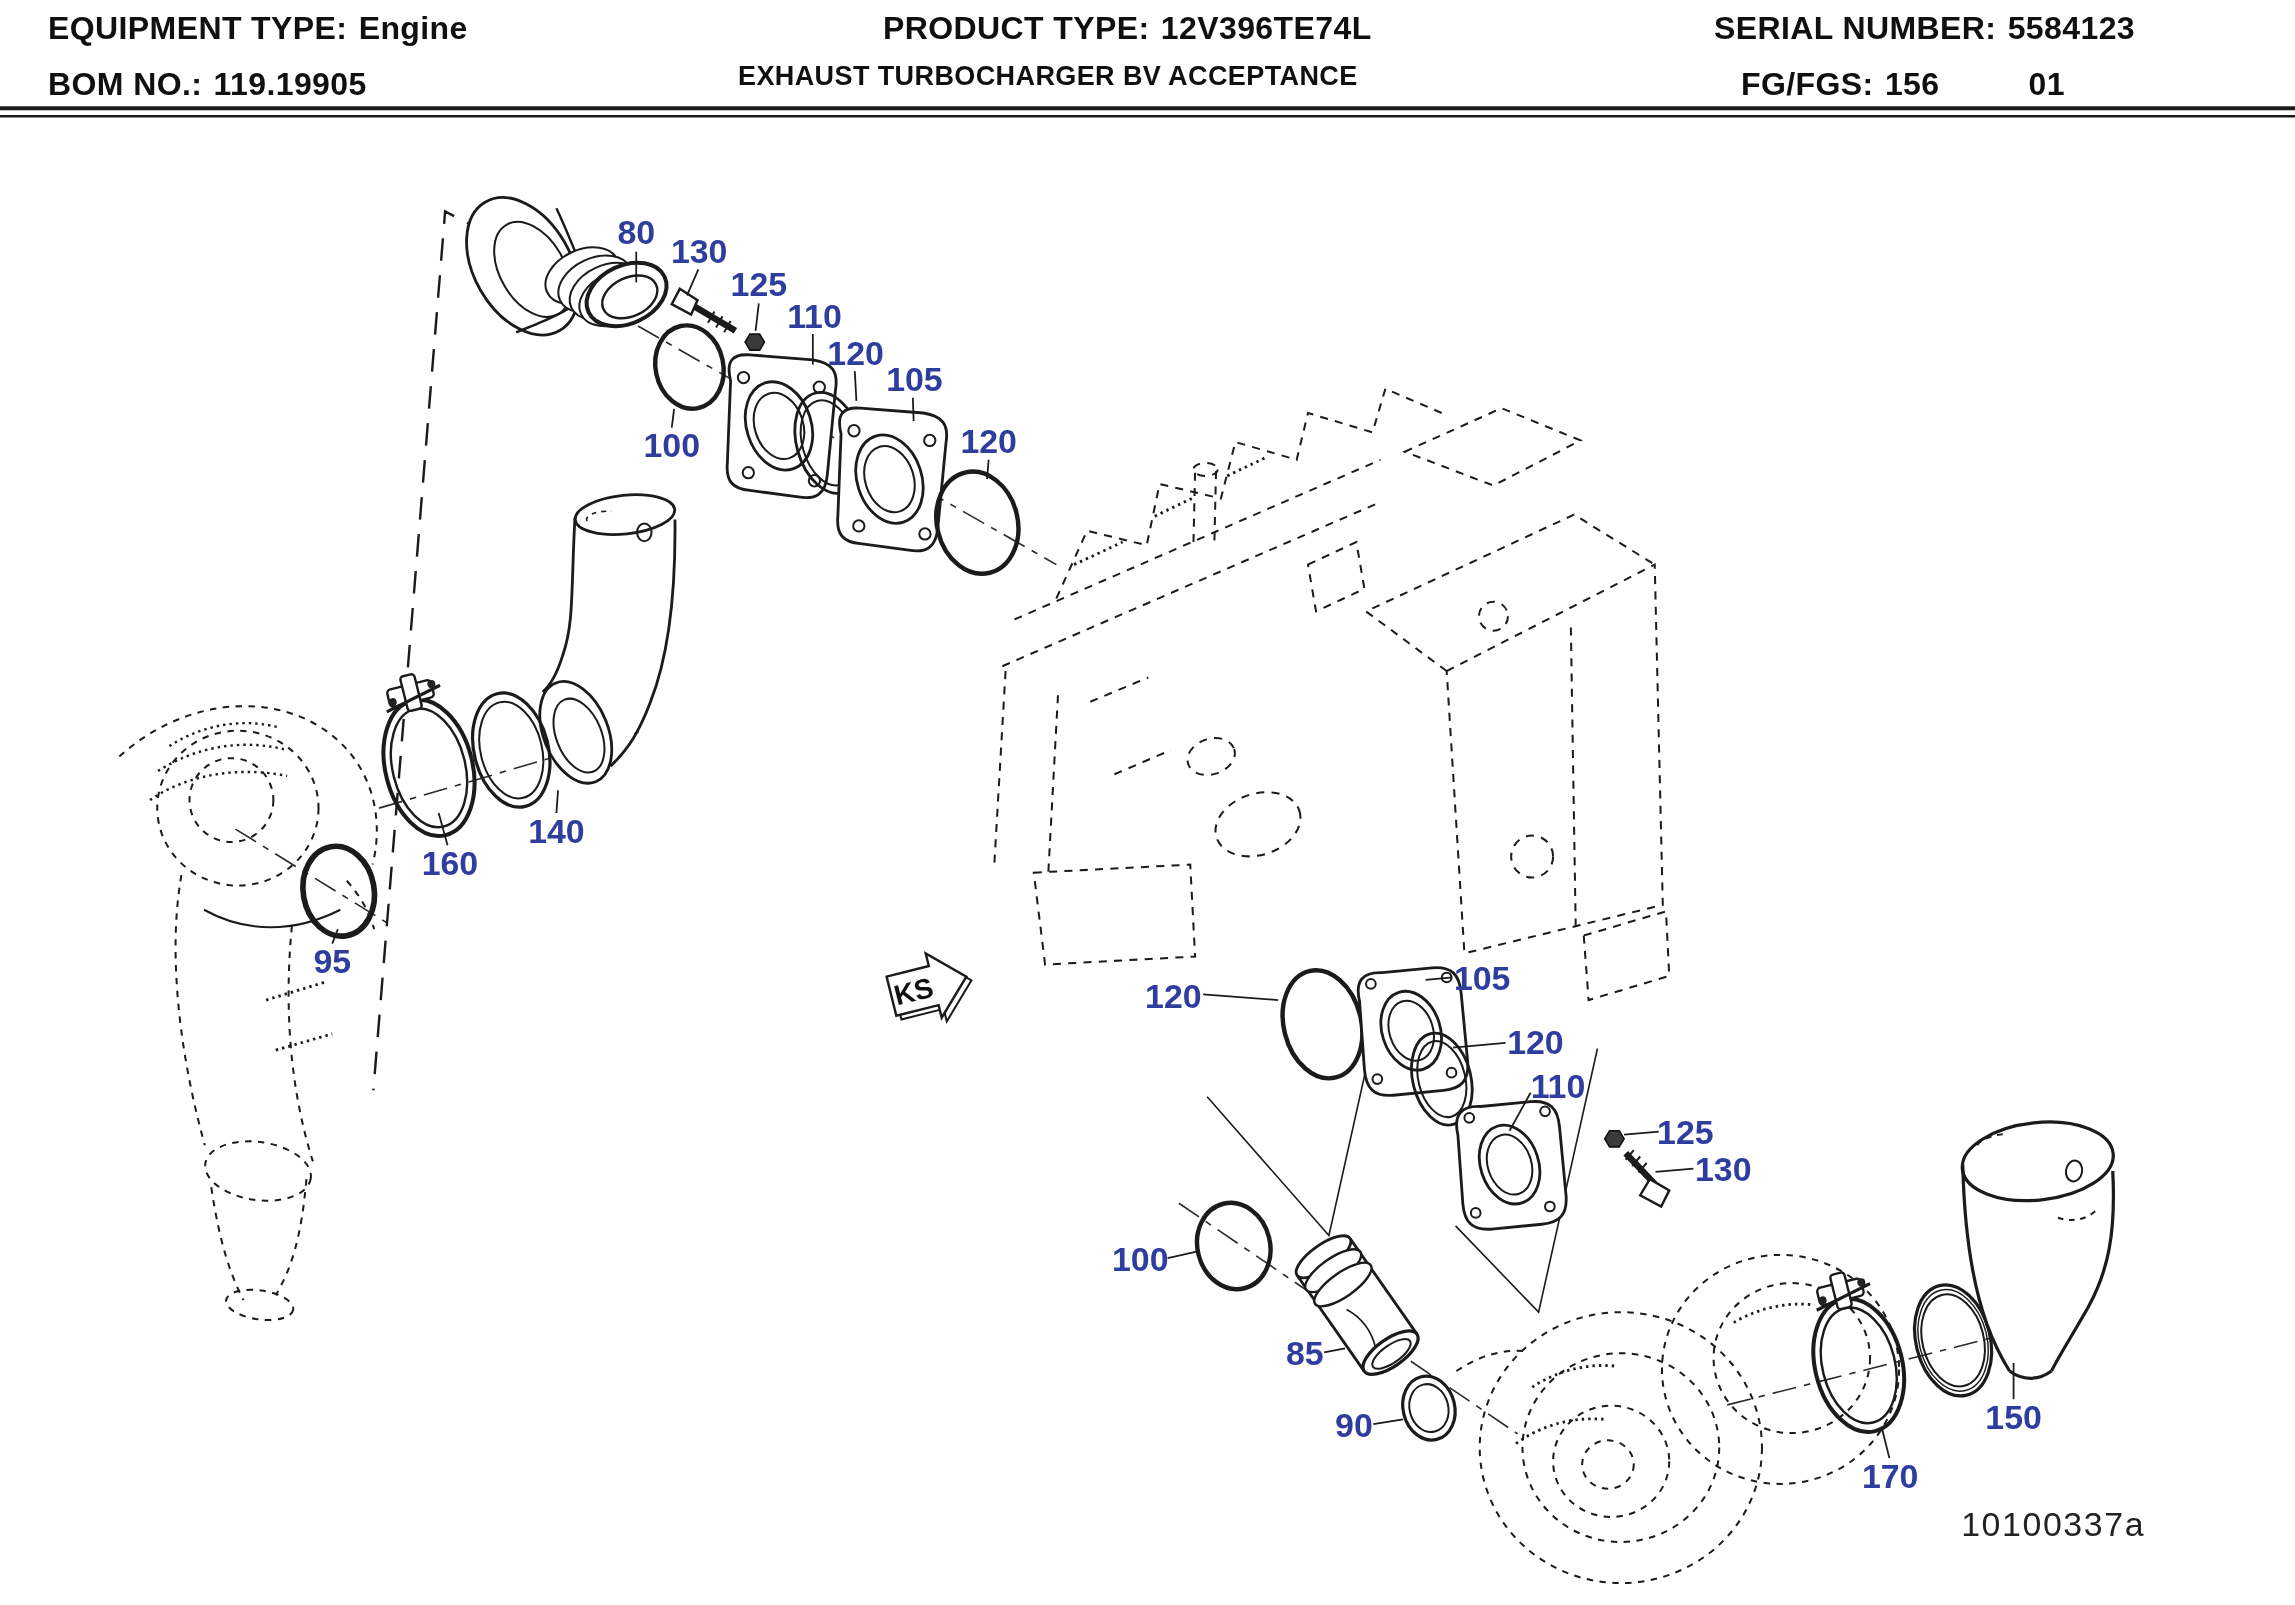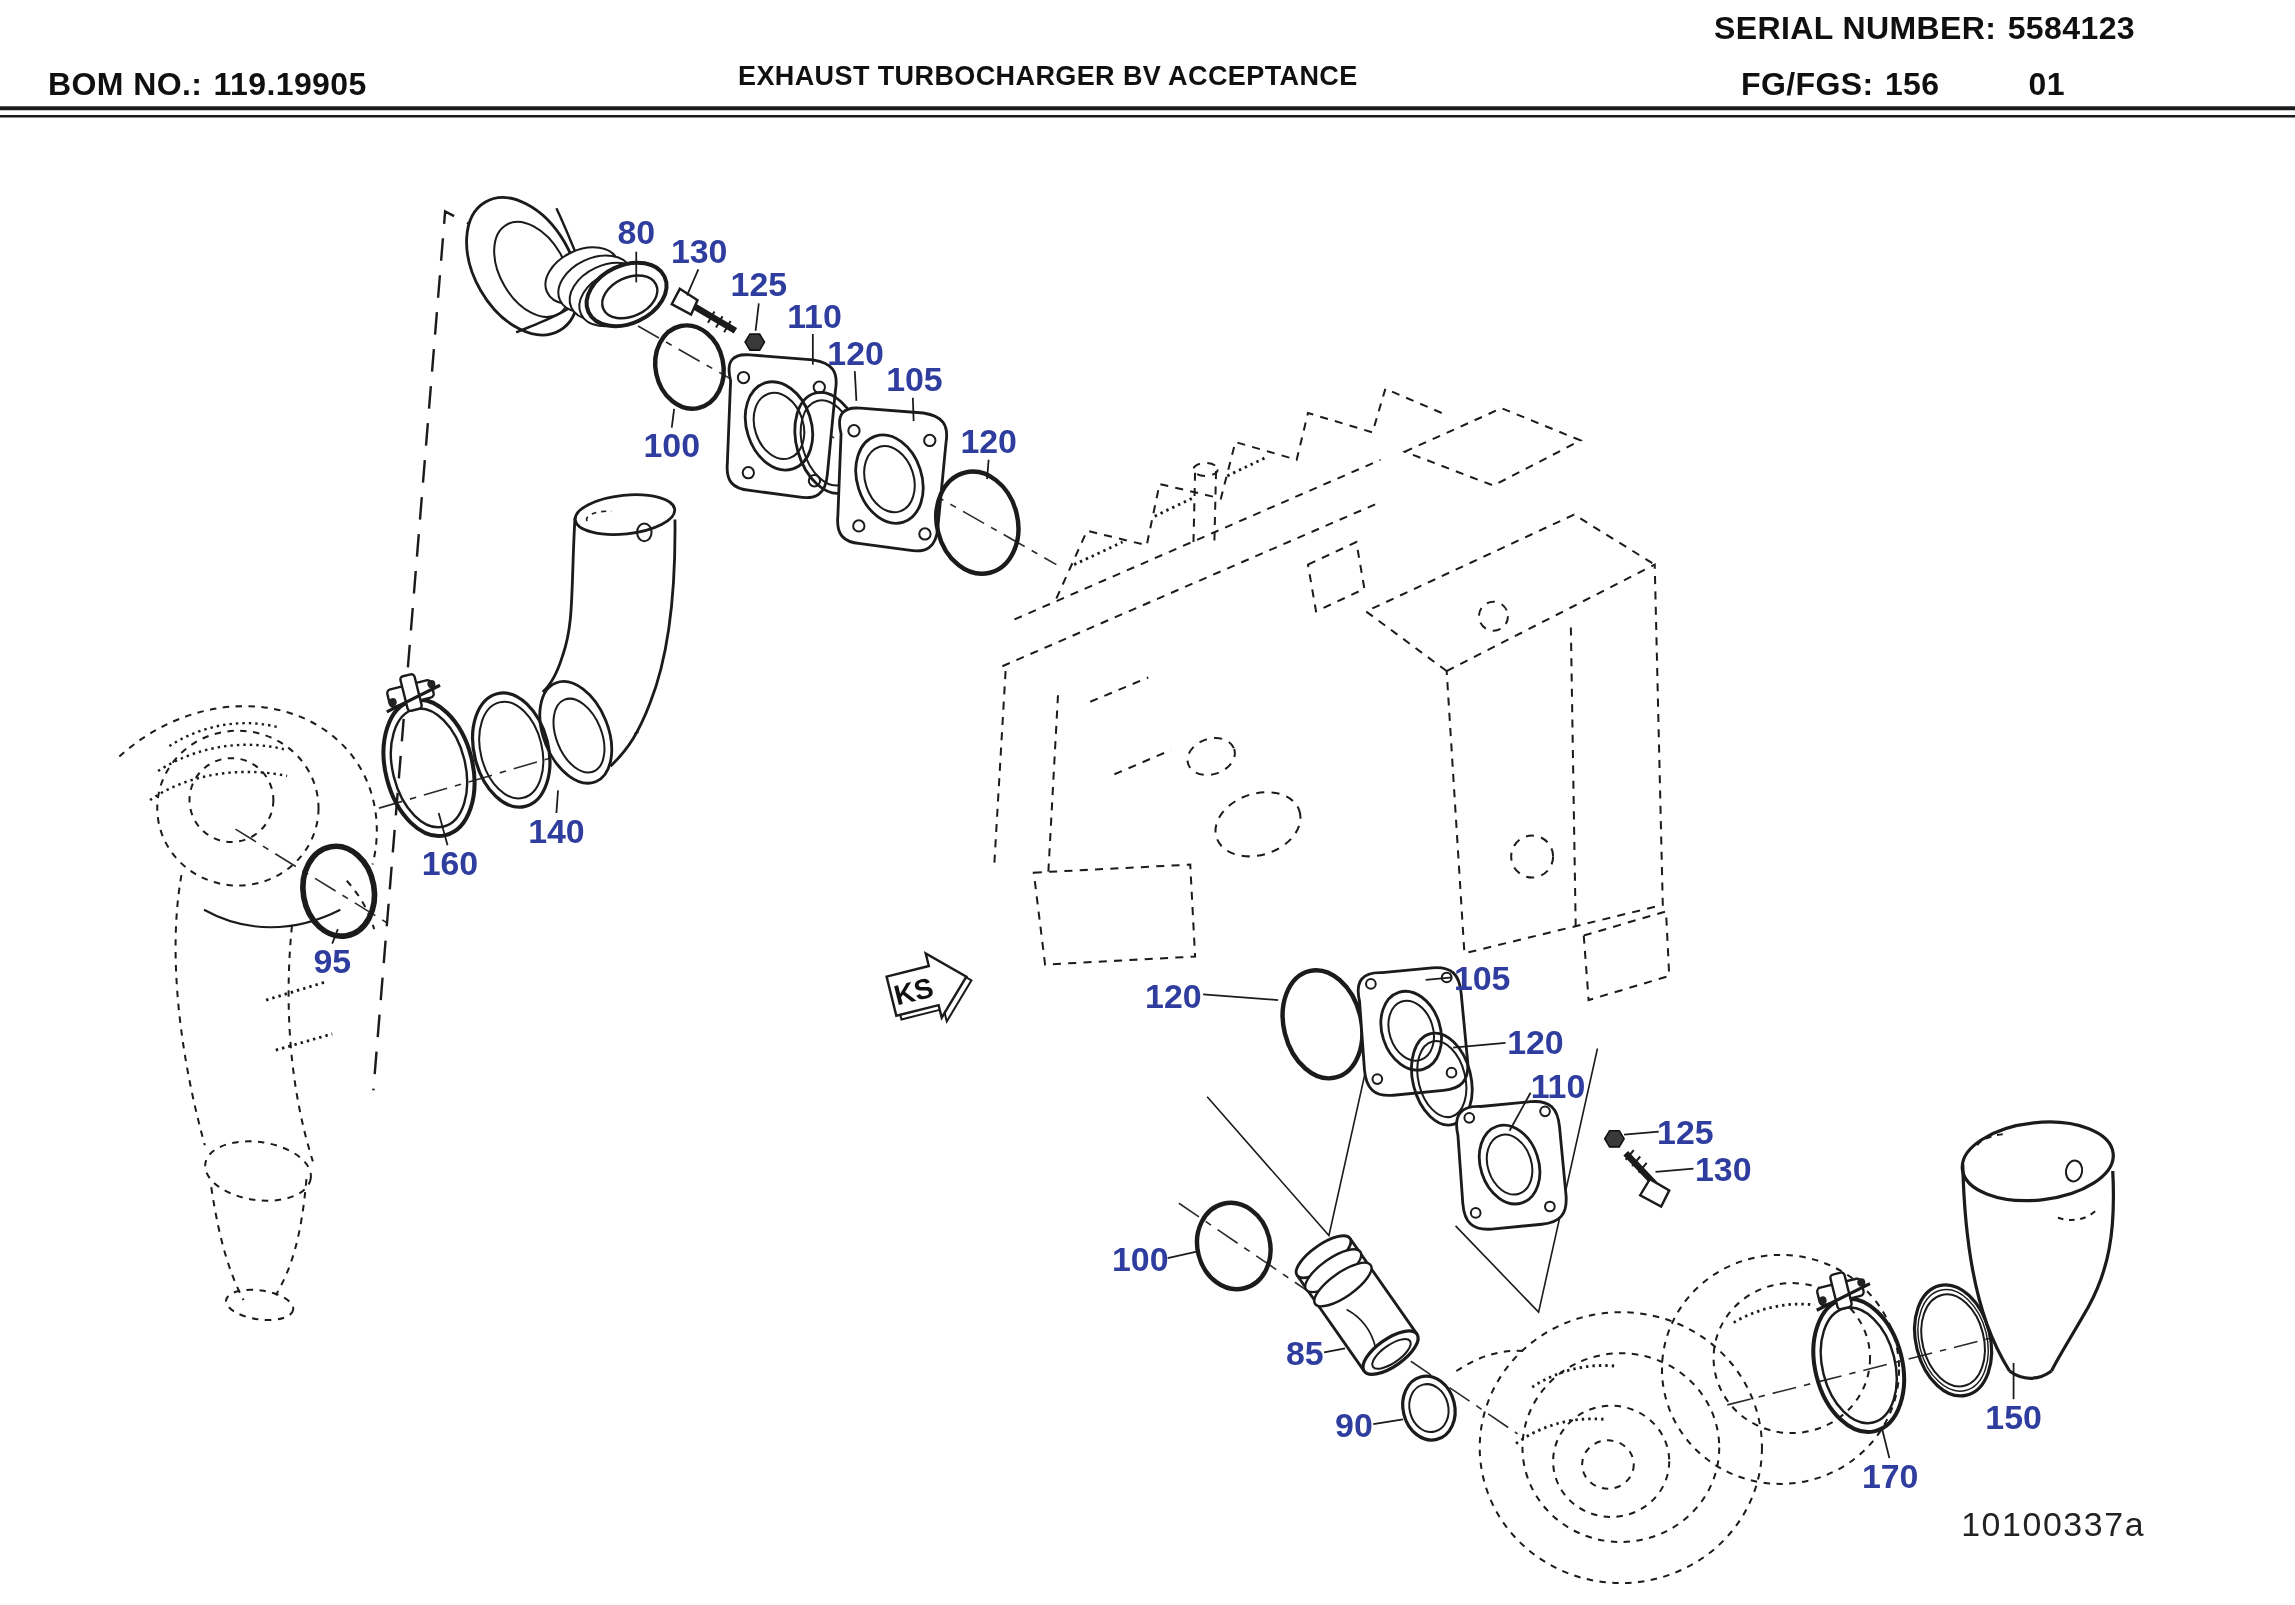--- a/index.html
+++ b/index.html
@@ -16,20 +16,26 @@
   .callout{font-size:42px;font-weight:600;fill:#2e3d9e;cursor:pointer;}
   .drawnum{font-size:42px;fill:#222;letter-spacing:2px;}
   .ks-text{font-size:35px;font-weight:700;fill:#111;}
   .ln{stroke:#1b1b1b;}
 </style>
 </head>
 <body>
 
 <div class="page">
 
+  <div class="hcell" style="left:48px;top:9.7px;">
+    <span class="lbl">EQUIPMENT TYPE:</span><span>Engine</span>
+  </div>
+  <div class="hcell" style="left:883px;top:9.7px;">
+    <span class="lbl">PRODUCT TYPE:</span><span>12V396TE74L</span>
+  </div>
   <div class="hcell" style="left:1694px;top:9.7px;margin-left:20px;">
     <span class="lbl">SERIAL NUMBER:</span><span>5584123</span>
   </div>
   <div class="hcell" style="left:48px;top:66px;">
     <span class="lbl">BOM NO.:</span><span>119.19905</span>
   </div>
   <div class="hcell title-cell" style="left:738px;top:61px;">EXHAUST TURBOCHARGER BV ACCEPTANCE</div>
   <div class="hcell" style="left:1741px;top:66px;">
     <span class="lbl">FG/FGS:</span><span>156</span><span class="fg2">01</span>
   </div>

